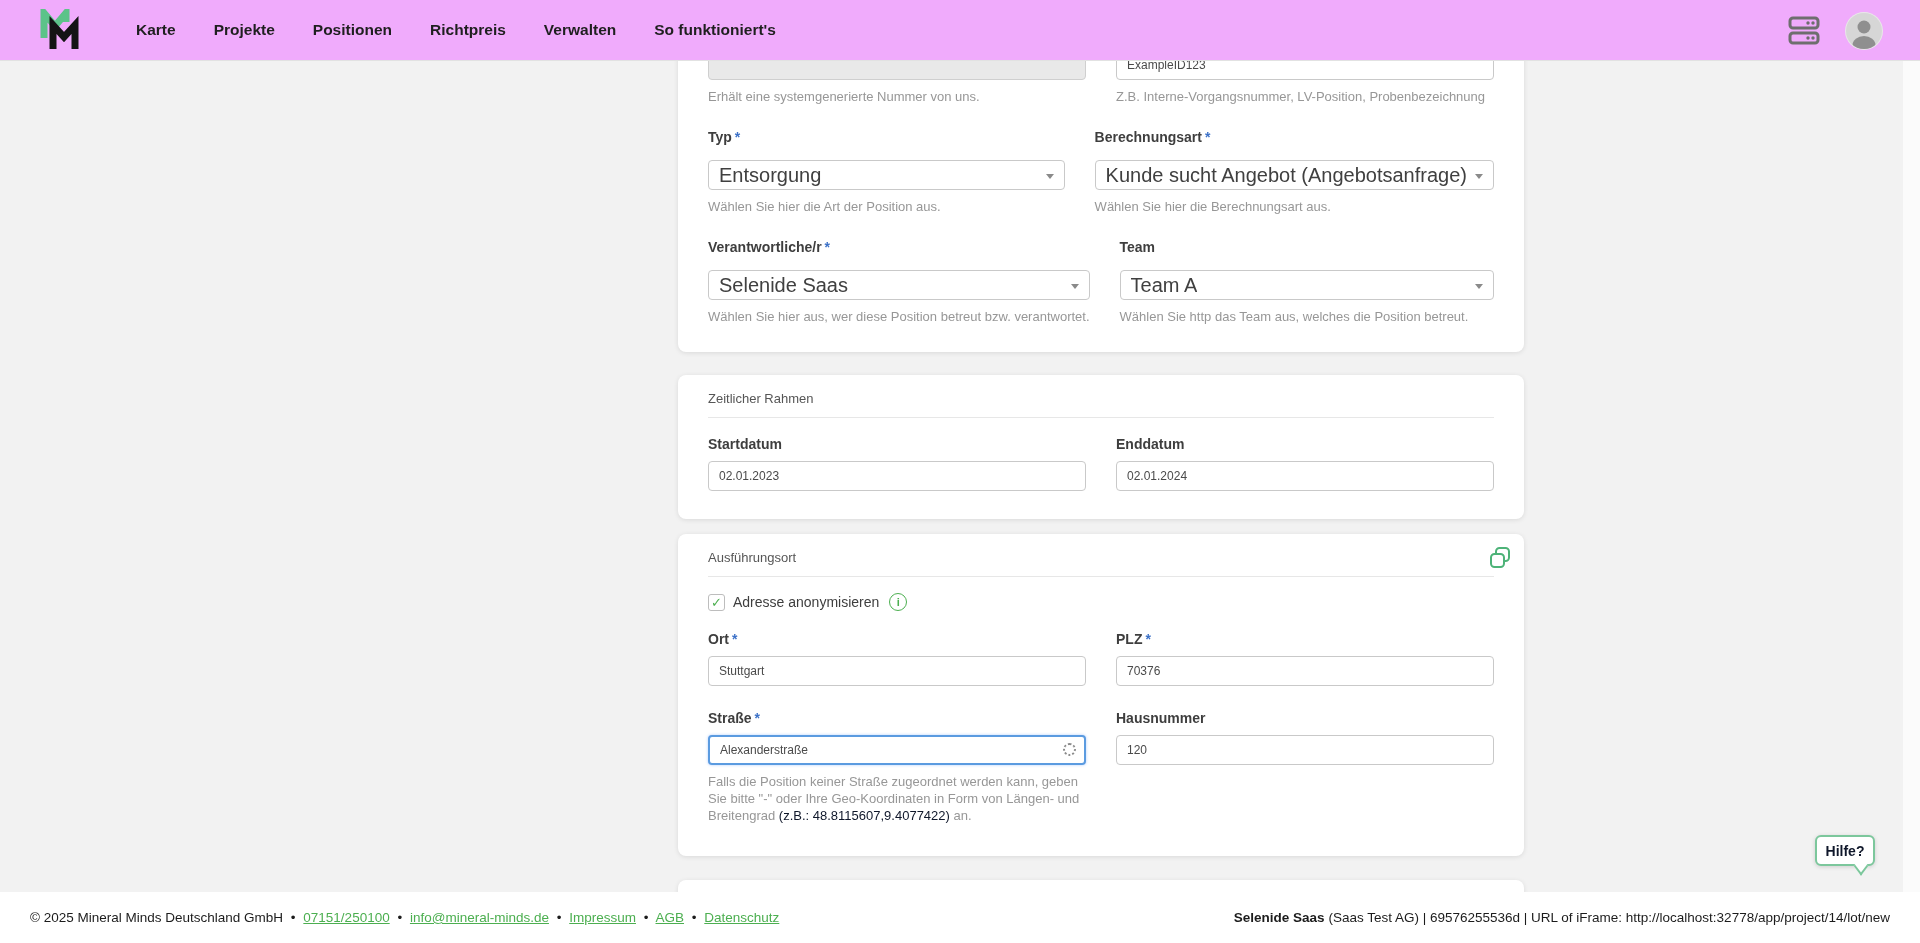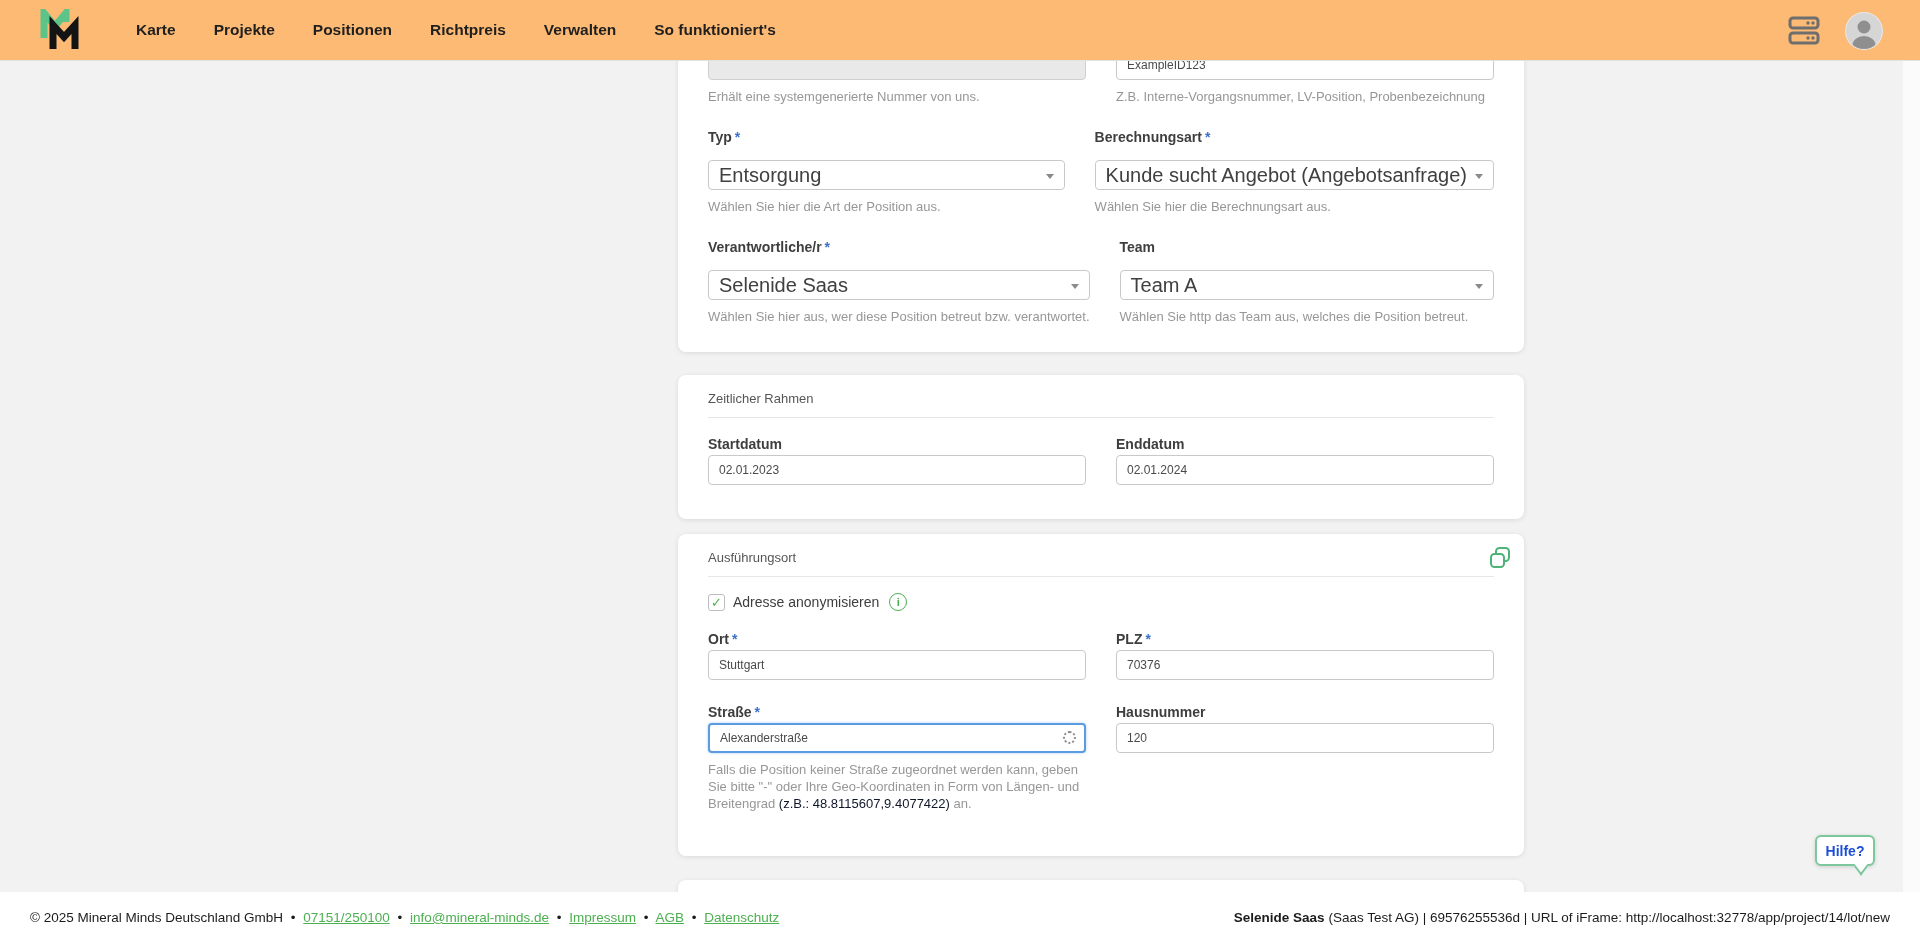--- a/index.html
+++ b/index.html
@@ -1,20 +1,20 @@
 <!DOCTYPE html>
 <html><head>
 <meta charset="utf-8">
 <style>
   * { margin:0; padding:0; box-sizing:border-box; }
   html,body { width:1920px; height:943px; overflow:hidden; background:#f2f2f2;
     font-family:"Liberation Sans","DejaVu Sans",sans-serif; }
 
   
-  .navbar { position:absolute; top:0; left:0; width:1920px; height:61px; background:#fdba74;
+  .navbar { position:absolute; top:0; left:0; width:1920px; height:61px; background:#f0abfc;
     border-bottom:1px solid #e2e2e2; z-index:50; display:flex; align-items:center; }
   .logo { margin-left:40px; width:44px; height:42px; cursor:pointer; }
   .nav-items { display:flex; align-items:center; margin-left:52px; gap:38px; }
   .nav-item { font-size:15.5px; font-weight:700; color:#1f1f1f; cursor:pointer; white-space:nowrap; }
   .nav-right { position:absolute; right:38px; top:0; height:61px; display:flex; align-items:center; gap:26px; }
   .server-btn { width:32px; height:30px; cursor:pointer; }
   .avatar { width:36px; height:36px; border-radius:50%; background:#d6d6d6; overflow:hidden; cursor:pointer;
     box-shadow:0 0 0 1px #e8e8e8; }
 
   
@@ -35,21 +35,21 @@
   .row { display:grid; grid-template-columns:1fr 1fr; column-gap:30px; }
   .field-label { font-size:14px; font-weight:700; color:#3e3e3e; }
   .req { color:#3d72c8; font-weight:700; margin-left:3px; }
   .helper { font-size:13px; color:#979797; margin-top:8px; line-height:17px; }
   .helper .dim { color:#0f172a; }
 
   .text-input { width:100%; height:30px; border:1px solid #c9c9c9; border-radius:4px;
     padding:0 10px; font-size:12px; color:#4a4a4a; background:#fff; outline:none;
     font-family:"Liberation Sans","DejaVu Sans",sans-serif; }
   .text-input:disabled, .text-input.disabled { background:#e9e9e9; border-color:#cfcfcf; }
-  .input-wrap { position:relative; margin-top:3px; }
+  .input-wrap { position:relative; margin-top:9px; }
   .input-wrap.focused .text-input { border:2px solid #5b9be0; box-shadow:0 0 3px rgba(77,144,254,.45); }
   .spinner { position:absolute; right:10px; top:8px; width:13px; height:13px; border:2px dotted #8a8a8a;
     border-radius:50%; }
 
   .select { position:relative; margin-top:15px; height:30px; border:1px solid #c9c9c9; border-radius:4px;
     background:#fff; display:flex; align-items:center; padding:0 26px 0 10px; cursor:pointer; }
   .select .sel-value { font-size:20px; color:#404040; white-space:nowrap; overflow:hidden; }
   .caret { position:absolute; right:10px; top:13px; width:0; height:0;
     border-left:4px solid transparent; border-right:4px solid transparent; border-top:5px solid #8a8a8a; }
 
@@ -67,21 +67,21 @@
   .mt24 { margin-top:24px; }
   .mt20 { margin-top:20px; }
   .mt18 { margin-top:18px; }
   .nowrap { white-space:nowrap; }
 
   
   .help-bubble { position:absolute; left:1815px; top:835px; width:60px; height:31px; background:#fff;
     border:2px solid #7cc79c; border-radius:6px; z-index:60; cursor:pointer;
     display:flex; align-items:center; justify-content:center;
     box-shadow:0 1px 4px rgba(0,0,0,0.15); }
-  .help-bubble span { font-size:14px; font-weight:700; color:#1d4ed8;text-align:center; }
+  .help-bubble span { font-size:14px; font-weight:700; color:#0f172a;text-align:center; }
   .help-tail { position:absolute; right:6px; bottom:-8px; width:12px; height:12px; background:#fff;
     border-right:2px solid #7cc79c; border-bottom:2px solid #7cc79c; transform:rotate(45deg) skew(8deg,8deg); }
 
   
   .footer { position:absolute; bottom:0; left:0; width:1920px; height:51px; background:#ffffff;
     z-index:55; display:flex; align-items:center; justify-content:space-between; padding:0 30px; }
   .footer-left, .footer-right { font-size:13.5px; color:#1c1c1c; }
   .footer a, .flink { color:#4caf50; text-decoration:underline; cursor:pointer; }
   .fsep { color:#1c1c1c; margin:0 4px; }
   .footer-right b { font-weight:700; }

